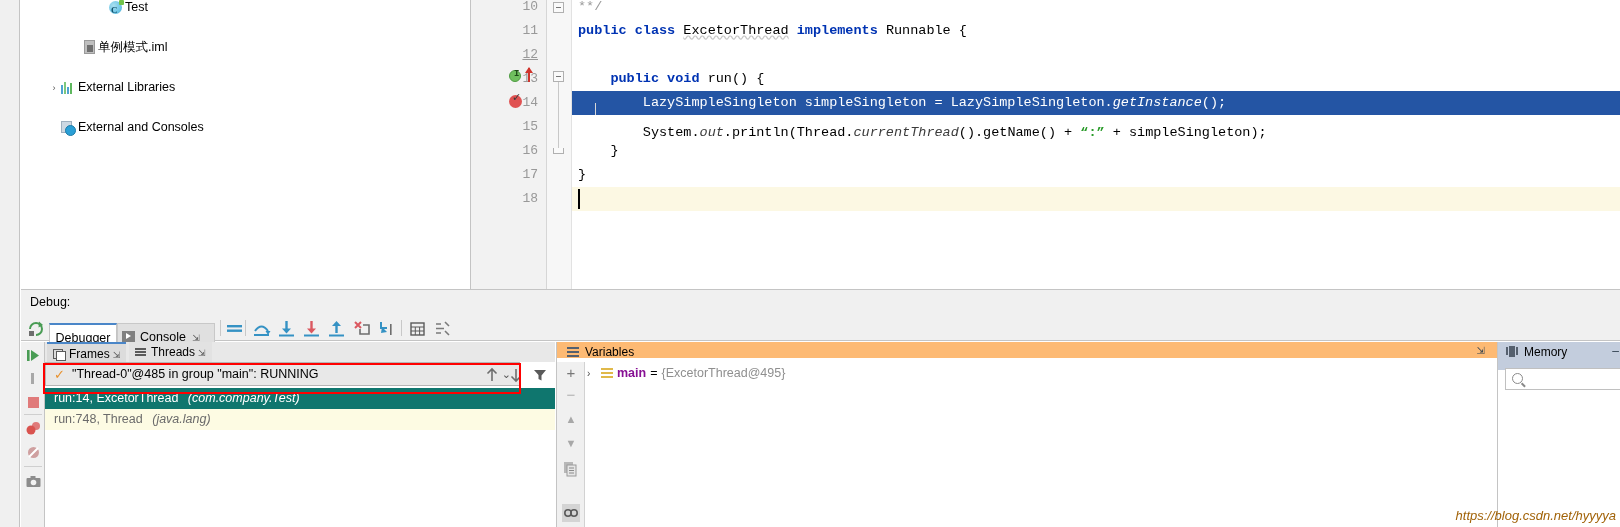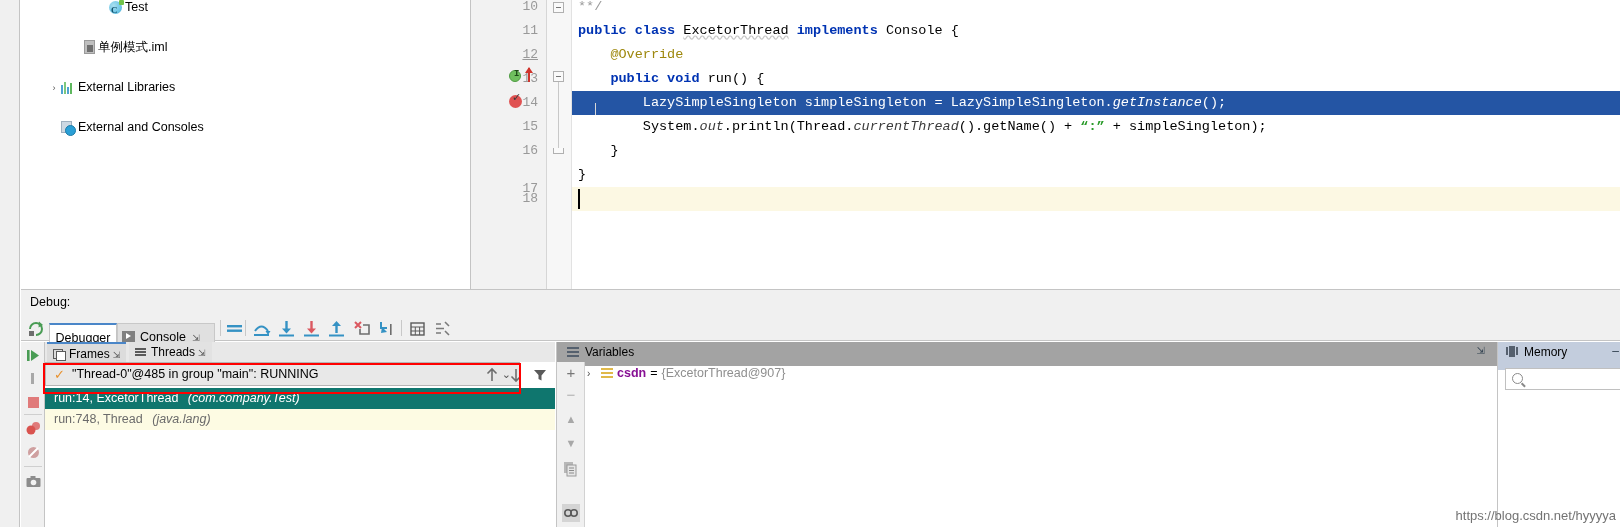--- a/index.html
+++ b/index.html
@@ -152,21 +152,21 @@
 
   
   .runbar { position:absolute; left:21px; top:342px; width:24px; height:185px;
      background:#f0f0f0; border-right:1px solid #c4c4c4; }
   .rb { position:absolute; left:4px; width:17px; height:17px; }
   .rb-div { position:absolute; left:3px; width:18px; height:1px; background:#cfcfcf; }
 
   
   .vars-pane { position:absolute; left:556px; top:342px; width:940px; height:185px; background:#fff;
      border-left:1px solid #c4c4c4; }
-  .vars-head { position:absolute; left:0; top:0; width:940px; height:24px; background:#a3a3a3; }
+  .vars-head { position:absolute; left:0; top:0; width:940px; height:16px; background:#fdba74; }
   .vh-label { position:absolute; left:28px; top:3px; font-size:12px; color:#000; }
   .vh-ico { position:absolute; left:10px; top:5px; width:12px; height:10px; }
   .vh-ico i { position:absolute; left:0; width:12px; height:2px; background:#55606e; }
   .vh-ico i:nth-child(1){top:0;} .vh-ico i:nth-child(2){top:4px;} .vh-ico i:nth-child(3){top:8px;}
   .vh-pin { position:absolute; right:12px; top:3px; font-size:10px; color:#30404f; }
 
   .var-gutter { position:absolute; left:0; top:20px; width:28px; height:165px; background:#f0f0f0;
      border-right:1px solid #d2d2d2; }
   .vg-btn { position:absolute; left:5px; width:18px; height:18px; text-align:center;
      font-size:15px; color:#777; line-height:18px; }
@@ -190,22 +190,22 @@
   .mem-ico i:nth-child(1){ left:0; top:1px; width:2px; height:8px;}
   .mem-ico i:nth-child(2){ left:3px; top:0; width:6px; height:11px;}
   .mem-ico i:nth-child(3){ left:10px; top:1px; width:2px; height:8px;}
   .mem-search { position:absolute; left:7px; top:26px; width:116px; height:22px; background:#fff;
      border:1px solid #c0c0c0; }
   .ms-ico { position:absolute; left:6px; top:4px; width:11px; height:11px; border:1.6px solid #8a8a8a;
      border-radius:50%; }
   .ms-ico:after{ content:""; position:absolute; right:-4px; bottom:-3px; width:5px; height:1.6px;
      background:#8a8a8a; transform:rotate(45deg); }
 
-  .watermark { position:absolute; right:4px; bottom:4px; font-size:13px; color:#737373;
-     font-family:"Liberation Sans",sans-serif; }
+  .watermark { position:absolute; right:4px; bottom:4px; font-size:13px; color:#a16207;
+     font-family:"Liberation Sans",sans-serif;font-style:italic; }
 </style>
 </head>
 <body>
 
 <div id="root">
 
   <div class="left-rail">
     
   </div>
 
@@ -226,47 +226,46 @@
 
   <div class="editor">
     <div class="gutter">
       <div class="ln" style="top:-5px;">10</div>
       <div class="ln" style="top:19px;">11</div>
       <div class="ln" style="top:43px;text-decoration:underline;">12</div>
       <div class="ln" style="top:67px;">13</div>
       <div class="ln" style="top:91px;">14</div>
       <div class="ln" style="top:115px;">15</div>
       <div class="ln" style="top:139px;">16</div>
-      <div class="ln" style="top:163px;margin-top:14px;">17</div>
+      <div class="ln" style="top:163px;">17</div>
       <div class="ln" style="top:187px;">18</div>
 
       <div class="m-run" style="left:38px;top:70px;"></div>
       <div class="m-arrow" style="left:57px;top:68px;"></div>
       <div class="m-bp" style="left:38px;top:95px;"></div>
     </div>
 
     <div class="fold-col">
       <div class="fold-box" style="left:6px;top:2px;"></div>
       <div class="fold-box" style="left:6px;top:71px;"></div>
       <div class="fold-line" style="left:11px;top:82px;height:66px;"></div>
       <div class="fold-tail" style="left:6px;top:148px;"></div>
     </div>
 
     <div class="code-area">
       <div class="cline" style="top:-5px;"><span class="cmt">**/</span></div>
 
-      <div class="cline" style="top:19px;"><span class="kw">public class </span><span class="sq">ExcetorThread</span><span> </span><span class="kw">implements</span><span> Console {</span></div>
-
-      <div class="cline" style="top:43px;"><span class="anno">    @Override</span></div>
+      <div class="cline" style="top:19px;"><span class="kw">public class </span><span class="sq">ExcetorThread</span><span> </span><span class="kw">implements</span><span> Runnable {</span></div>
+
 
       <div class="cline" style="top:67px;"><span class="kw">    public void </span><span>run() {</span></div>
 
       <div class="cline hl-exec" style="top:91px;"><span>        LazySimpleSingleton simpleSingleton = LazySimpleSingleton.</span><span class="stat-w">getInstance</span><span>();</span></div>
 
-      <div class="cline" style="top:115px;"><span>        System.</span><span class="stat">out</span><span>.println(Thread.</span><span class="stat">currentThread</span><span>().getName() + </span><span class="str">“:”</span><span> + simpleSingleton);</span></div>
+      <div class="cline" style="top:121px;"><span>        System.</span><span class="stat">out</span><span>.println(Thread.</span><span class="stat">currentThread</span><span>().getName() + </span><span class="str">“:”</span><span> + simpleSingleton);</span></div>
 
       <div class="cline" style="top:139px;"><span>    }</span></div>
 
       <div class="cline" style="top:163px;"><span>}</span></div>
 
       <div class="cline hl-caret" style="top:187px;"><span></span></div>
 
       <div style="position:absolute;left:6px;top:189px;width:2px;height:20px;background:#000;"></div>
 
       <div class="ind-guide" style="left:23px;top:103px;height:12px;"></div>
@@ -478,21 +477,21 @@
       </div>
       <div class="vg-btn" style="top:142px;background:#d4d4d4;">
         <svg viewBox="0 0 18 18" width="18" height="18">
           <circle cx="6" cy="9" r="3.2" fill="none" stroke="#5a5a5a" stroke-width="1.6"></circle>
           <circle cx="12" cy="9" r="3.2" fill="none" stroke="#5a5a5a" stroke-width="1.6"></circle>
         </svg>
       </div>
     </div>
 
     <div class="var-row">
-      <span class="var-tw">›</span><span class="var-ico"><i></i><i></i><i></i></span><span class="v-this">csdn</span><span style="margin:0 4px;">=</span><span class="v-val">{ExcetorThread@907}</span>
+      <span class="var-tw">›</span><span class="var-ico"><i></i><i></i><i></i></span><span class="v-this">main</span><span style="margin:0 4px;">=</span><span class="v-val">{ExcetorThread@495}</span>
     </div>
   </div>
 
   <div class="mem-pane">
     <div class="mem-head">
       <span class="mem-ico">
           <i></i>
           <i></i>
           <i></i>
         </span>

